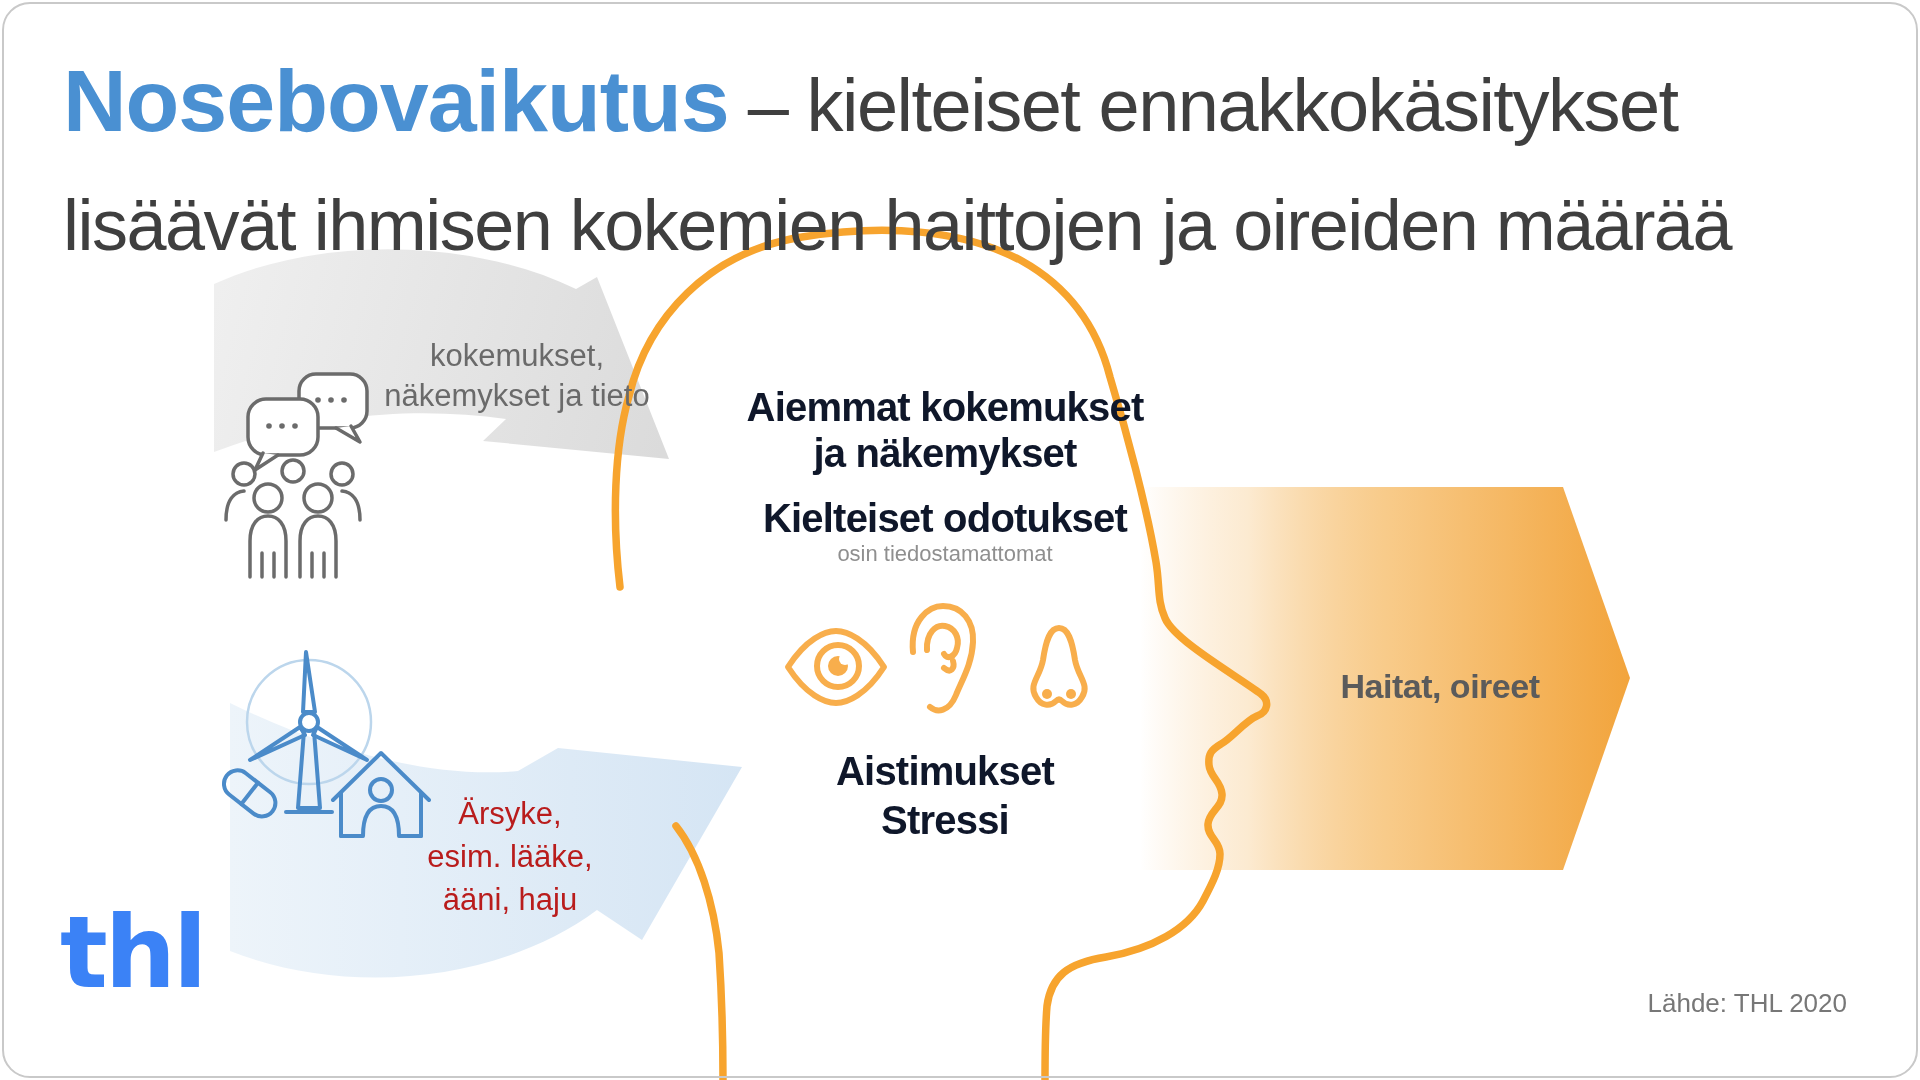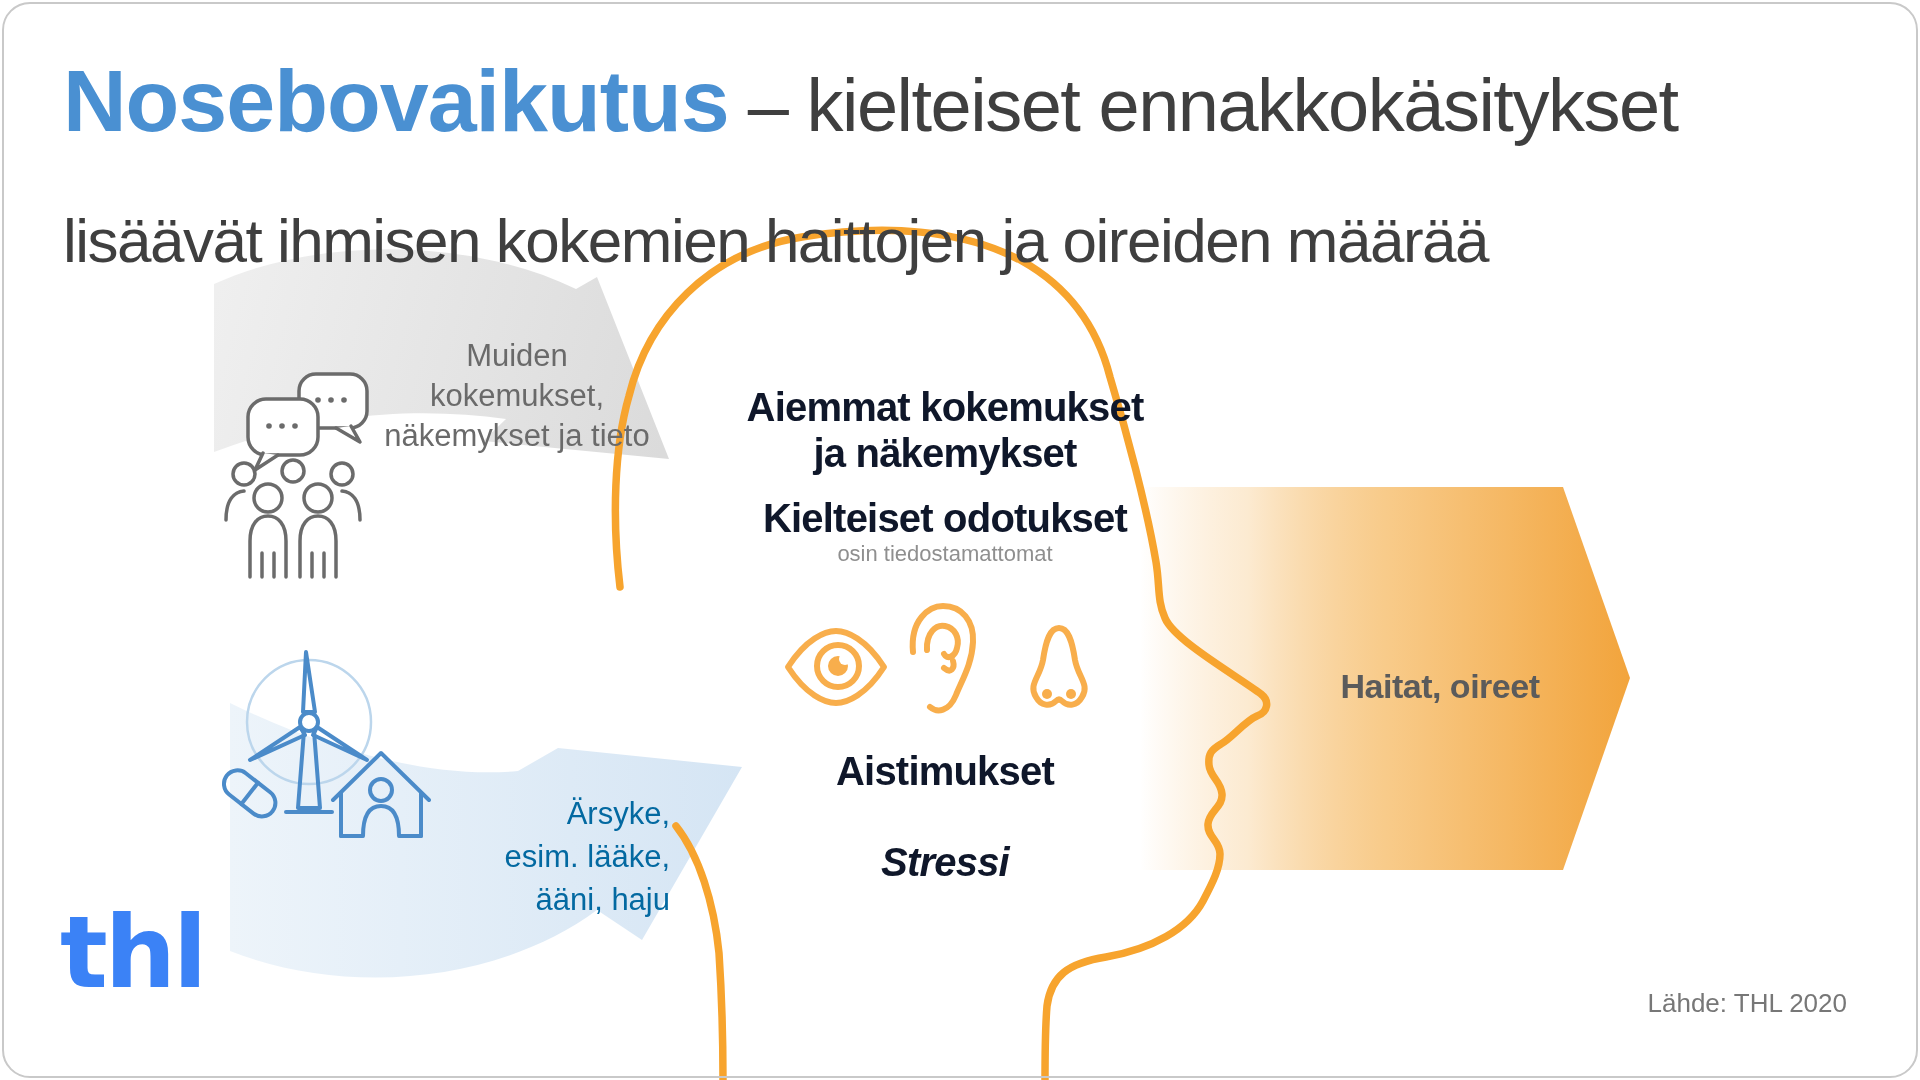--- a/index.html
+++ b/index.html
@@ -8,34 +8,34 @@
   .page-frame{position:absolute;left:2px;top:2px;right:2px;bottom:2px;border:2px solid #C9C9C9;
               border-radius:28px;pointer-events:none;}
   .abs{position:absolute;}
   svg{position:absolute;left:0;top:0;}
 
   
   .title-block{left:63px;top:46px;width:1800px;color:#3F3F3F;}
   .title-line1{line-height:110px;white-space:nowrap;}
   .title-highlight{font-size:88px;font-weight:bold;color:#4A90D2;letter-spacing:-1px;}
   .title-rest{font-size:74px;font-weight:normal;letter-spacing:-1.5px;}
-  .title-line2{font-size:62px;letter-spacing:-1.5px;line-height:80px;white-space:nowrap;margin-top:20px;}
+  .title-line2{font-size:72px;letter-spacing:-1.5px;line-height:80px;white-space:nowrap;margin-top:4px;}
 
   
   .social-text{left:352px;top:336px;width:330px;text-align:center;font-size:31px;line-height:40px;color:#6A6A6A;}
-  .stimulus-text{left:350px;top:792px;width:320px;text-align:right;font-size:31px;line-height:43px;color:#0369a1;}
+  .stimulus-text{left:350px;top:792px;width:320px;text-align:center;font-size:31px;line-height:43px;color:#b91c1c;}
   .outcome-text{left:1285px;top:667px;width:310px;text-align:center;font-size:34px;font-weight:bold;color:#5B5B5B;letter-spacing:-0.5px;}
 
   
   .head-label{left:720px;width:450px;text-align:center;color:#0f172a;font-weight:bold;font-size:40px;letter-spacing:-0.8px;}
   .prior{top:384px;line-height:46px;}
   .expectations{top:496px;}
   .expectations-sub{top:541px;font-weight:normal;font-size:22px;color:#8F8F8F;letter-spacing:0;}
   .sensations{top:749px;}
-  .stress{top:840px;font-style:italic;}
+  .stress{top:798px;}
 
   
   .thl-logo{left:60px;top:903px;font-family:"DejaVu Sans",sans-serif;font-size:100px;font-weight:bold;
             color:#3b82f6;letter-spacing:-3px;line-height:100px;}
   .source-note{left:1545px;top:988px;width:302px;text-align:right;font-size:26px;color:#777777;}
 </style>
 </head>
 <body>
 
 <div class="canvas">
@@ -170,21 +170,20 @@
   </svg>
 
   <div class="abs title-block">
     <div class="title-line1">
       <span class="title-highlight">Nosebovaikutus</span><span class="title-rest"> – kielteiset ennakkokäsitykset</span>
     </div>
     <div class="title-line2">lisäävät ihmisen kokemien haittojen ja oireiden määrää</div>
   </div>
 
   <div class="abs social-text">
-    <div>Muiden</div>
     <div>kokemukset,</div>
     <div>näkemykset ja tieto</div>
   </div>
 
   <div class="abs stimulus-text">
     <div>Ärsyke,</div>
     <div>esim. lääke,</div>
     <div>ääni, haju</div>
   </div>
 

